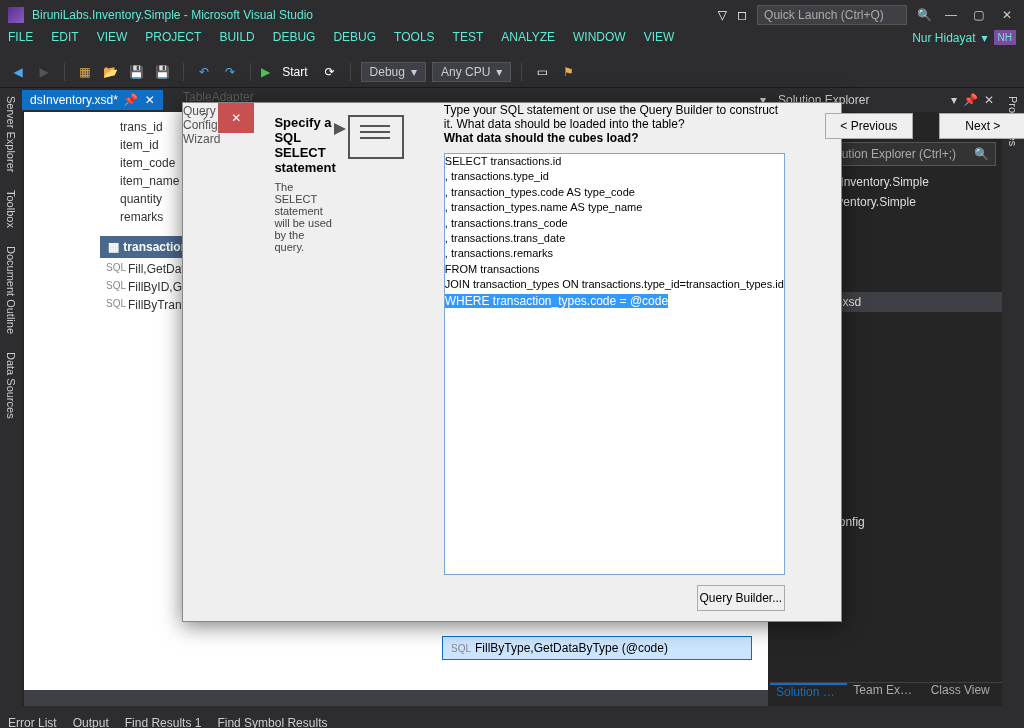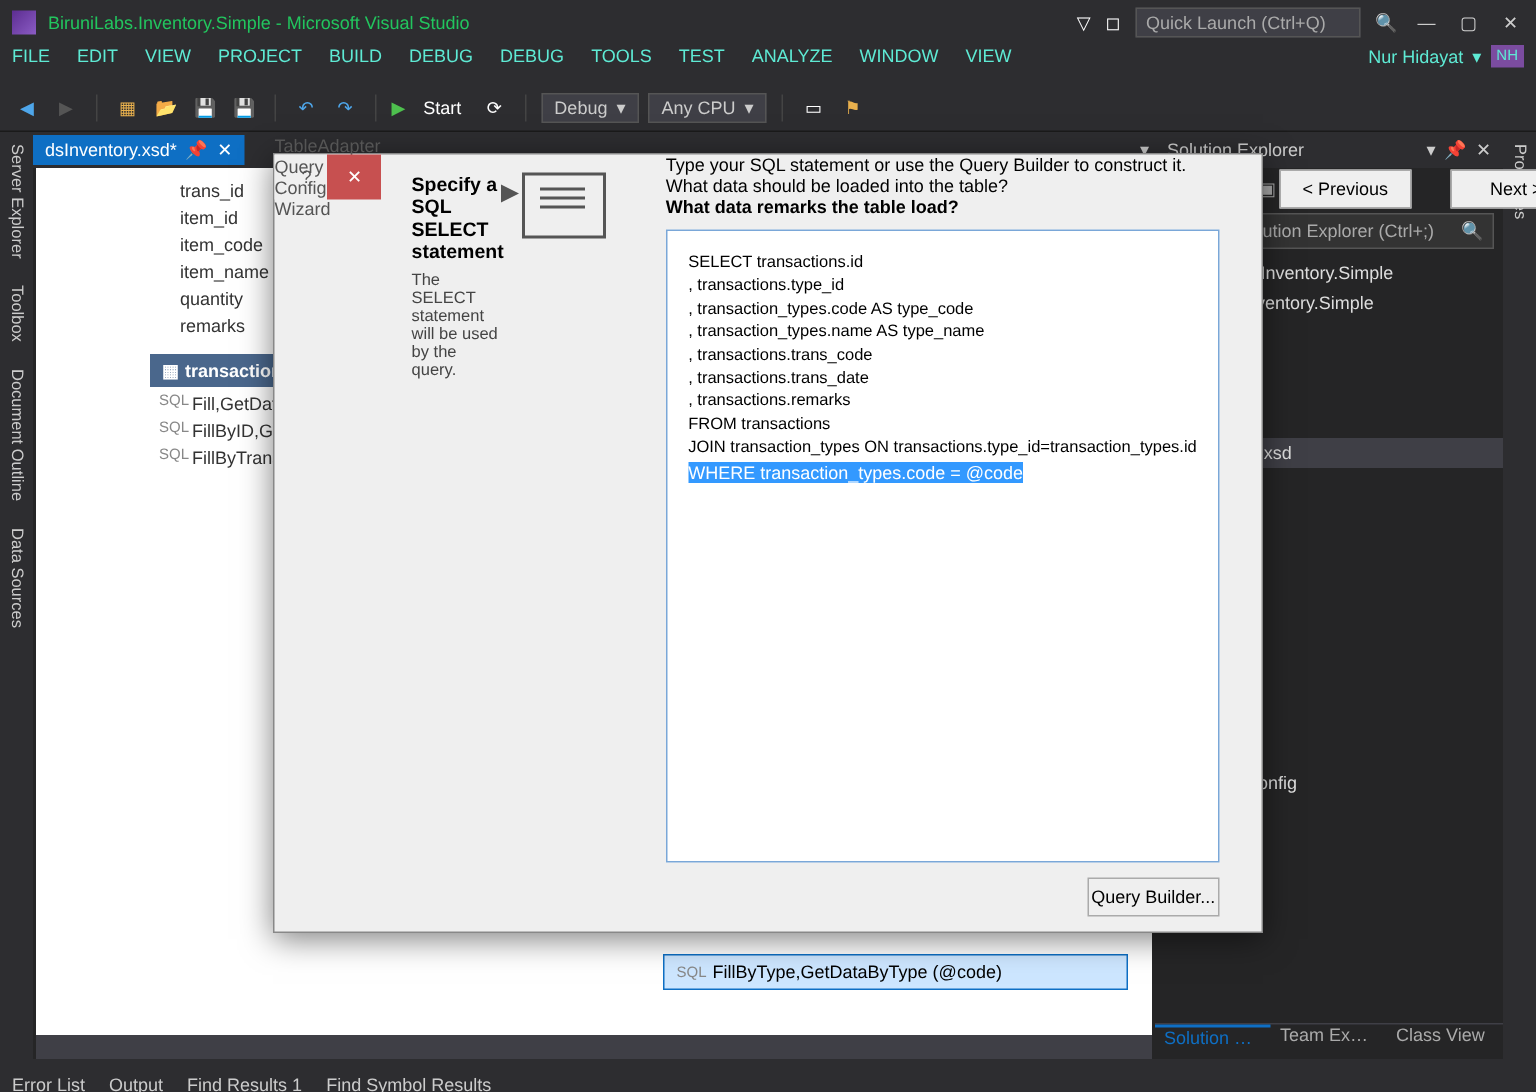--- a/index.html
+++ b/index.html
@@ -1,19 +1,19 @@
 <!DOCTYPE html>
 <html><head>
 <meta charset="utf-8">
 <style>
 *{box-sizing:border-box;margin:0;padding:0;font-family:"Segoe UI",Tahoma,sans-serif;font-size:12px}
 body{background:#2d2d30;color:#fff;width:1024px;height:728px;overflow:hidden;position:relative}
 .title-bar{height:30px;background:#2d2d30;display:flex;align-items:center;padding:0 8px}
 .title-bar .vs-icon{width:16px;height:16px;background:linear-gradient(135deg,#5c2d91,#8b5cc4);margin-right:8px}
-.title-bar .title{color:#22c55e;flex:1}
+.title-bar .title{color:#5eead4;flex:1}
 .title-bar .right{display:flex;align-items:center;gap:10px}
 .title-bar .q{background:#3f3f46;color:#aaa;padding:2px 6px;width:150px;border:1px solid #555}
 .title-bar .win-btn{width:18px;height:18px;display:flex;align-items:center;justify-content:center;color:#ccc}
 .menu-bar{height:26px;background:#2d2d30;display:flex;align-items:flex-start;padding:0 8px;gap:18px;color:#5eead4}
 .menu-bar span{cursor:default}
 .menu-bar .user{margin-left:auto;display:flex;align-items:center;gap:6px}
 .menu-bar .badge{background:#7b4ca0;padding:2px 4px;font-size:10px}
 .toolbar{height:32px;background:#2d2d30;border-bottom:1px solid #1a1a1a;display:flex;align-items:center;padding:0 8px;gap:6px}
 .tb-btn{width:20px;height:20px;display:flex;align-items:center;justify-content:center}
 .tb-sep{width:1px;height:18px;background:#444;margin:0 4px}
@@ -57,21 +57,21 @@
 .dlg-head .txt{flex:1}
 .dlg-head h3{font-size:13px;font-weight:bold;margin-bottom:6px}
 .dlg-head p{font-size:11px;color:#444}
 .dlg-head .glyph{width:56px;height:44px;border:2px solid #555;position:relative}
 .dlg-head .glyph:before{content:"";position:absolute;left:-16px;top:6px;width:0;height:0;border-top:6px solid transparent;border-bottom:6px solid transparent;border-left:12px solid #555}
 .dlg-head .glyph .lines{position:absolute;left:10px;top:8px}
 .dlg-head .glyph .lines div{width:30px;height:2px;background:#555;margin-bottom:4px}
 .dlg-body{flex:1;padding:0 20px;display:flex;flex-direction:column}
 .dlg-body .prompt{font-size:11px;margin-bottom:8px}
 .dlg-body .prompt b{font-weight:bold}
-.sql-box{flex:1;border:1px solid #7aa7d8;background:#fff;padding:14px;font-family:inherit;font-size:11px;line-height:1.4;overflow-y:scroll;resize:none;outline:none;white-space:pre;color:#000}
+.sql-box{flex:1;border:1px solid #7aa7d8;background:#fff;padding:0;font-family:inherit;font-size:11px;line-height:1.4;overflow-y:scroll;resize:none;outline:none;white-space:pre;color:#000}
 .sql-box .hl{background:#3399ff;color:#fff}
 .qb-row{display:flex;justify-content:flex-end;padding:10px 0}
 .dlg-foot{padding:10px 20px 16px;display:flex;justify-content:flex-start;gap:26px}
 .btn{min-width:88px;height:26px;border:1px solid #aaa;background:#efefef;text-align:center;line-height:24px;cursor:default}
 </style>
 </head>
 <body>
 
 <div class="title-bar">
   <div class="vs-icon"></div>
@@ -254,21 +254,21 @@
         <div class="lines">
           <div></div>
           <div></div>
           <div></div>
         </div>
       </div>
   </div>
   <div class="dlg-body">
     <div class="prompt">
       <div>Type your SQL statement or use the Query Builder to construct it. What data should be loaded into the table?</div>
-      <b>What data remarks the table load?</b>
+      <b>What data should the cubes load?</b>
     </div>
     <div class="sql-box" id="sqlbox">SELECT transactions.id
 , transactions.type_id
 , transaction_types.code AS type_code
 , transaction_types.name AS type_name
 , transactions.trans_code
 , transactions.trans_date
 , transactions.remarks
 FROM transactions
 JOIN transaction_types ON transactions.type_id=transaction_types.id

